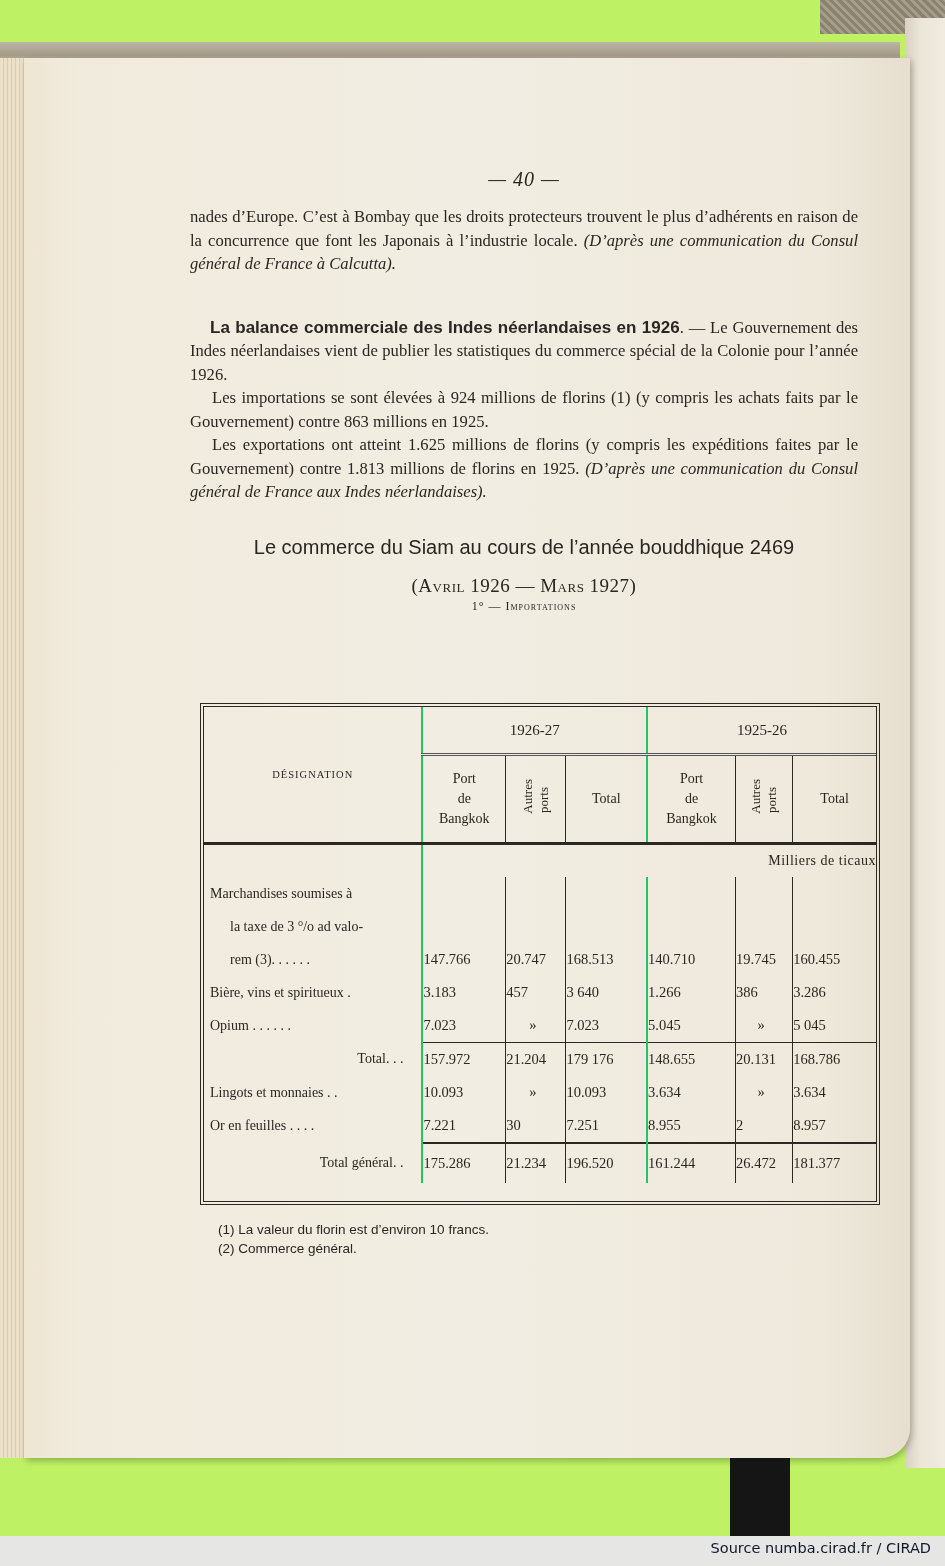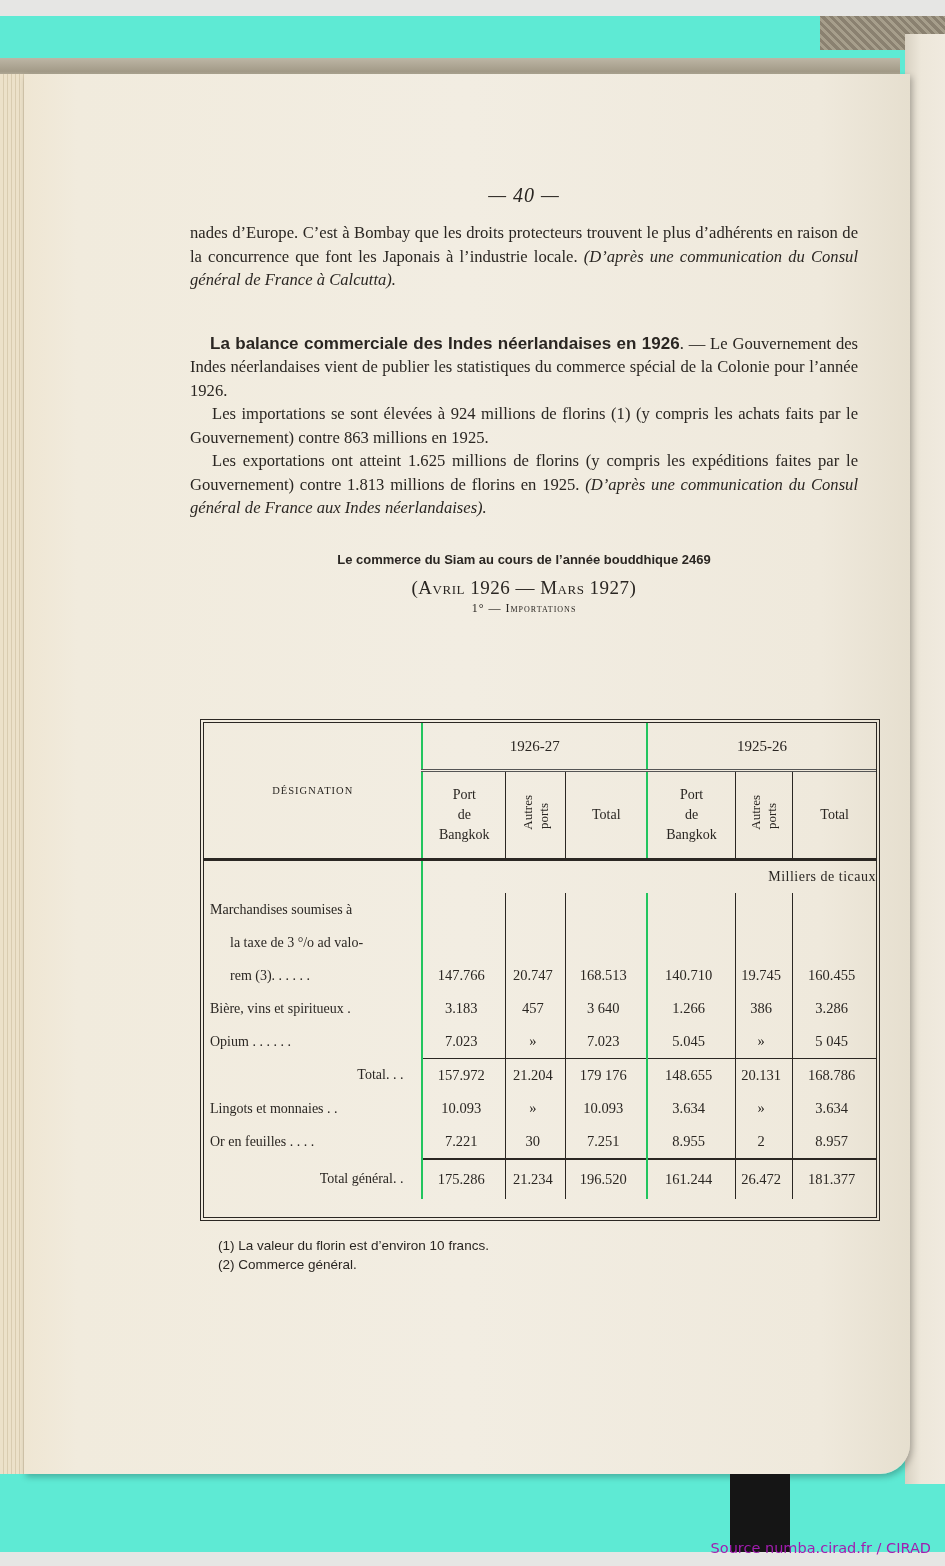--- a/index.html
+++ b/index.html
@@ -2,21 +2,21 @@
 <html><head>
   <meta charset="utf-8">
   <style>
     html, body { margin: 0; padding: 0; }
     body {
       width: 945px; height: 1566px; position: relative; overflow: hidden;
       background: #e6e6e4;
       font-family: "Liberation Serif", "DejaVu Serif", serif;
       color: #2a2622;
     }
-    .scan { position: absolute; left: 0; top: 16px; width: 945px; height: 1536px; background: #5eead4; overflow: hidden; }
+    .scan { position: absolute; left: 0; top: 0; width: 945px; height: 1536px; background: #bef264; overflow: hidden; }
     .book-cover-top {
       position: absolute; left: 0; top: 42px; width: 900px; height: 22px;
       background: linear-gradient(180deg, #bdb6a5 0%, #a39b88 60%, #c8c0ac 100%);
     }
     .binding-top {
       position: absolute; left: 820px; top: 0; width: 125px; height: 34px;
       background: repeating-linear-gradient(45deg, #8a8170 0 3px, #a69e8b 3px 6px);
     }
     .page-stack {
       position: absolute; left: 0; top: 58px; width: 30px; height: 1400px;
@@ -31,52 +31,52 @@
     .next-page {
       position: absolute; left: 905px; top: 18px; width: 40px; height: 1450px;
       background: linear-gradient(90deg, #d8d1c2 0%, #ede7da 40%, #f0eadf 100%);
     }
     .clamp {
       position: absolute; left: 730px; top: 1458px; width: 60px; height: 78px;
       background: #151515;
     }
     .source {
       position: absolute; right: 14px; top: 1540px; font-family: "DejaVu Sans", sans-serif;
-      font-size: 14.5px; color: #a21caf;
+      font-size: 14.5px; color: #0f172a;
     }
 
     .content { position: absolute; left: 190px; top: 168px; width: 668px; }
     .page-number { text-align: center; font-size: 20px; font-style: italic; margin-bottom: 14px; letter-spacing: 1px; }
     p { margin: 0; font-size: 16.6px; line-height: 23.5px; text-align: justify; }
     .section-head { font-family: "Liberation Sans", "DejaVu Sans", sans-serif; font-weight: bold; font-size: 17px; padding-left: 20px; }
     em { font-style: italic; }
     .gap { height: 32px; }
     .gap-lg { height: 40px; }
     .title-block { text-align: center; }
-    .main-title { font-family: "Liberation Sans", "DejaVu Sans", sans-serif; font-weight: bold; font-size: 13px; margin-bottom: 10px; }
+    .main-title { font-family: "Liberation Sans", "DejaVu Sans", sans-serif; font-weight: normal; font-size: 20px; margin-bottom: 16px; }
     .sub1 { font-size: 19px; margin-bottom: 2px; font-family: "Liberation Serif", serif; letter-spacing: 0.5px; }
     .sc { font-variant: small-caps; }
     .sub2 { font-size: 17px; margin-bottom: 2px; letter-spacing: 1px; }
     .sub3 { font-size: 12px; letter-spacing: 1px; }
 
     .table-wrap {
       position: absolute; left: 200px; top: 703px; width: 680px; height: 502px;
       border: 4px double #2b2723; box-sizing: border-box;
     }
     table { border-collapse: collapse; width: 100%; font-size: 14.5px; }
     th, td { padding: 0; }
     .hdr-year { height: 46px; text-align: center; font-weight: normal; font-size: 15px; border-bottom: 3px double #555; }
     .hdr-sub { height: 86px; text-align: center; font-weight: normal; font-size: 14px; line-height: 20px; border-bottom: 3px solid #2b2723; }
     .designation { font-size: 10.5px; letter-spacing: 1px; font-weight: normal; border-bottom: 3px solid #2b2723; }
     .vert { writing-mode: vertical-rl; transform: rotate(180deg); display: inline-block; font-size: 13px; line-height: 16px; }
     .unit-row td { height: 32px; text-align: right; font-size: 14px; letter-spacing: 0.5px; }
     .bl { border-left: 1px solid #2b2723; }
     .blk { border-left: 2px solid #22c55e; }
     .r td { height: 33px; }
-    .num { text-align: center; padding-right: 6px; font-size: 14.5px; }
+    .num { text-align: left; padding-right: 6px; font-size: 14.5px; }
     .lab { padding-left: 6px; font-size: 14px; }
     .lab-indent { padding-left: 26px; }
     .lab-right { text-align: right; padding-right: 18px; }
     .tot-top td.num { border-top: 1px solid #2b2723; }
     .gen-top td.num { border-top: 2px solid #2b2723; }
     .footnotes { position: absolute; left: 190px; top: 1220px; width: 685px; font-size: 13.5px; line-height: 19px; font-family: "Liberation Sans", sans-serif; letter-spacing: 0; }
     .footnotes .fn { padding-left: 28px; }
     .footnotes .fn3 { text-indent: 28px; text-align: justify; }
   </style>
 </head>

